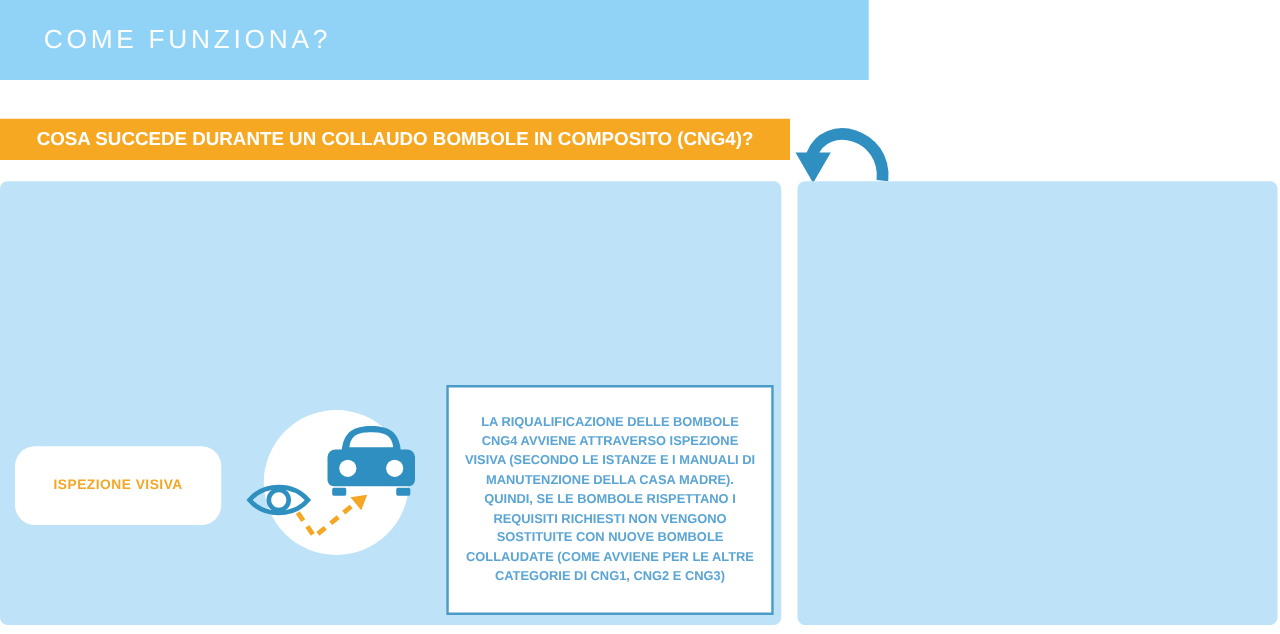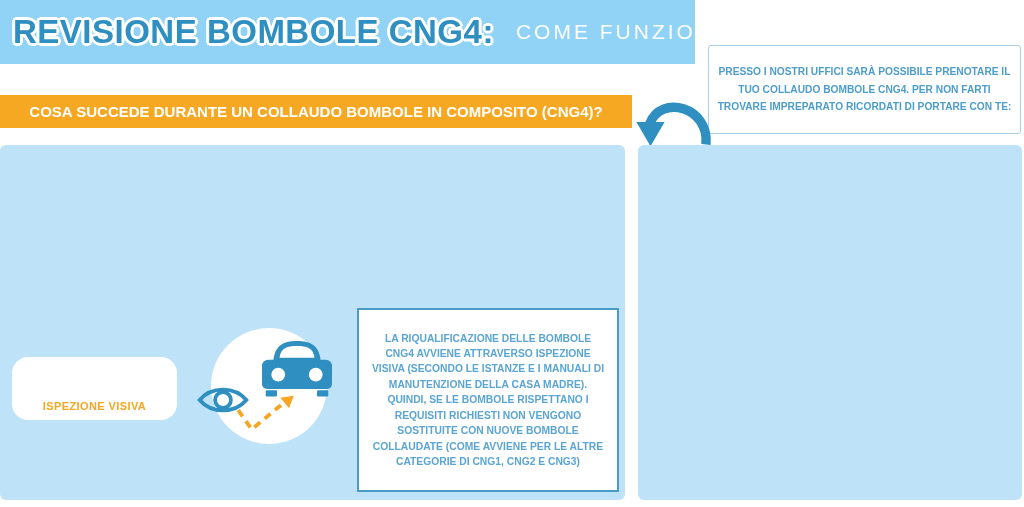--- a/index.html
+++ b/index.html
@@ -30,45 +30,41 @@
 
   .curved-arrow { position:absolute; left:634px; top:90px; width:80px; height:62px; }
 
   
   .panel { position:absolute; top:145px; height:355px; background:#bee2f8; border-radius:6px; }
   .panel-left { left:0; width:625px; }
   .panel-right { left:638px; width:384px; }
 
   
   .step-label { position:absolute; background:#fff; border-radius:16px;
-    display:flex; align-items:flex-end; justify-content:center; text-align:center;
+    display:flex; align-items:center; justify-content:center; text-align:center;
     color:#f5a623; font-weight:bold; font-size:11px; letter-spacing:.4px; line-height:1.6;
     padding:4px 12px; }
   .step1-label { left:12px; top:212px; width:165px; height:63px; }
   .icon-circle { position:absolute; background:#fff; border-radius:50%; }
   .circle-step1 { left:211px; top:183px; width:116px; height:116px; }
   .body-box { position:absolute; background:#fff; border:2px solid #4a9cc7;
     display:flex; align-items:center; justify-content:center; text-align:center;
     color:#5ba5d4; font-size:10.3px; font-weight:bold; line-height:1.5; padding:6px 12px; }
   .body-box-1 { left:357px; top:163px; width:262px; height:184px; }
   .svg-abs { position:absolute; }
 </style>
 </head>
 <body>
 
 <div class="canvas">
 
   <div class="title-band">
-    <span class="main-title">REVISIONE BOMBOLE CNG4:</span>
     <span class="sub-title">COME  FUNZIONA?</span>
   </div>
 
-  <div class="intro-box">
-    <span>PRESSO I NOSTRI UFFICI SARÀ POSSIBILE PRENOTARE IL TUO COLLAUDO BOMBOLE CNG4. PER NON FARTI TROVARE IMPREPARATO RICORDATI DI PORTARE CON TE:</span>
-  </div>
 
   <div class="left-section-header">
     <span>COSA SUCCEDE DURANTE UN COLLAUDO BOMBOLE IN COMPOSITO (CNG4)?</span>
   </div>
 
   <svg class="curved-arrow" viewBox="0 0 84 66">
     <path d="M76 58 C80 18 28 4 16 36" stroke="#2e8fc0" stroke-width="10" fill="none" stroke-linecap="butt"></path>
     <polygon points="2,34 32,34 17,60" fill="#2e8fc0"></polygon>
   </svg>
 

